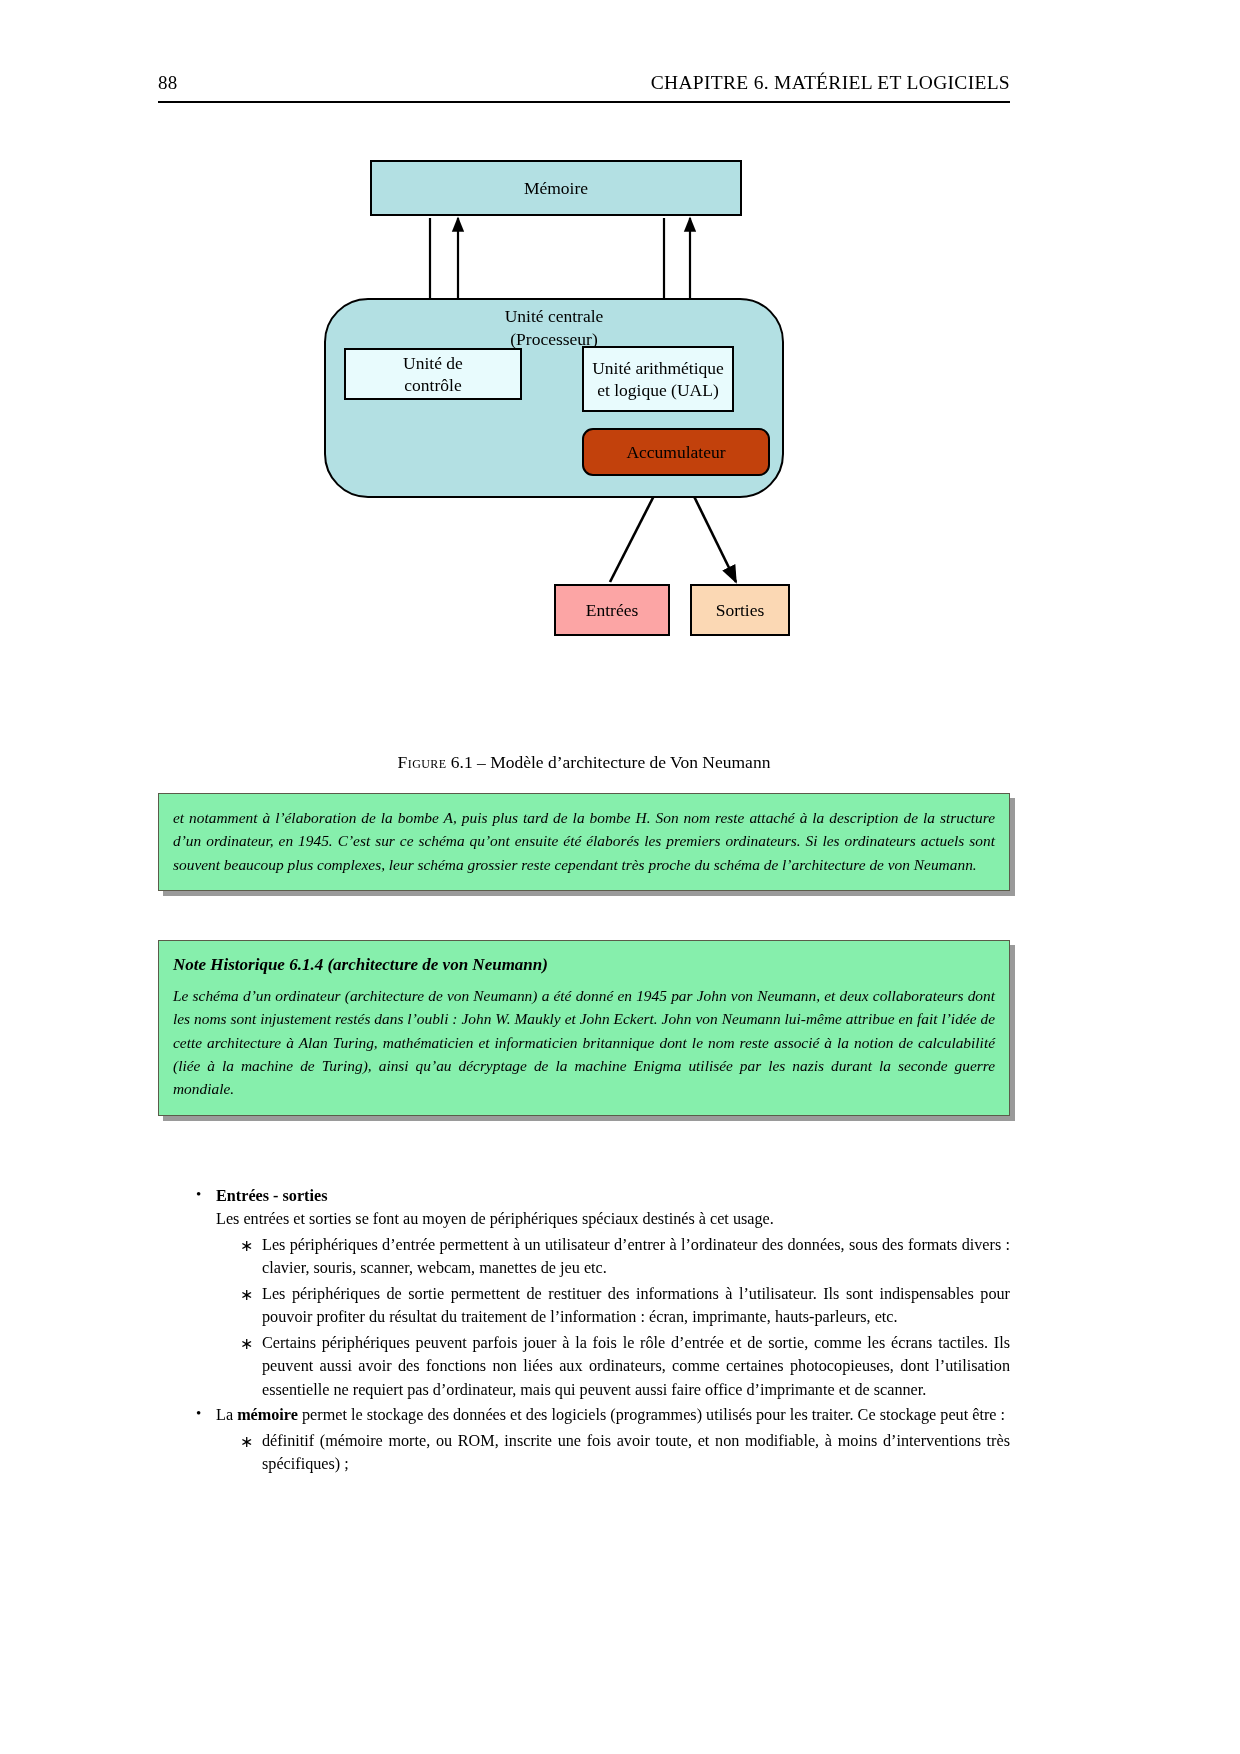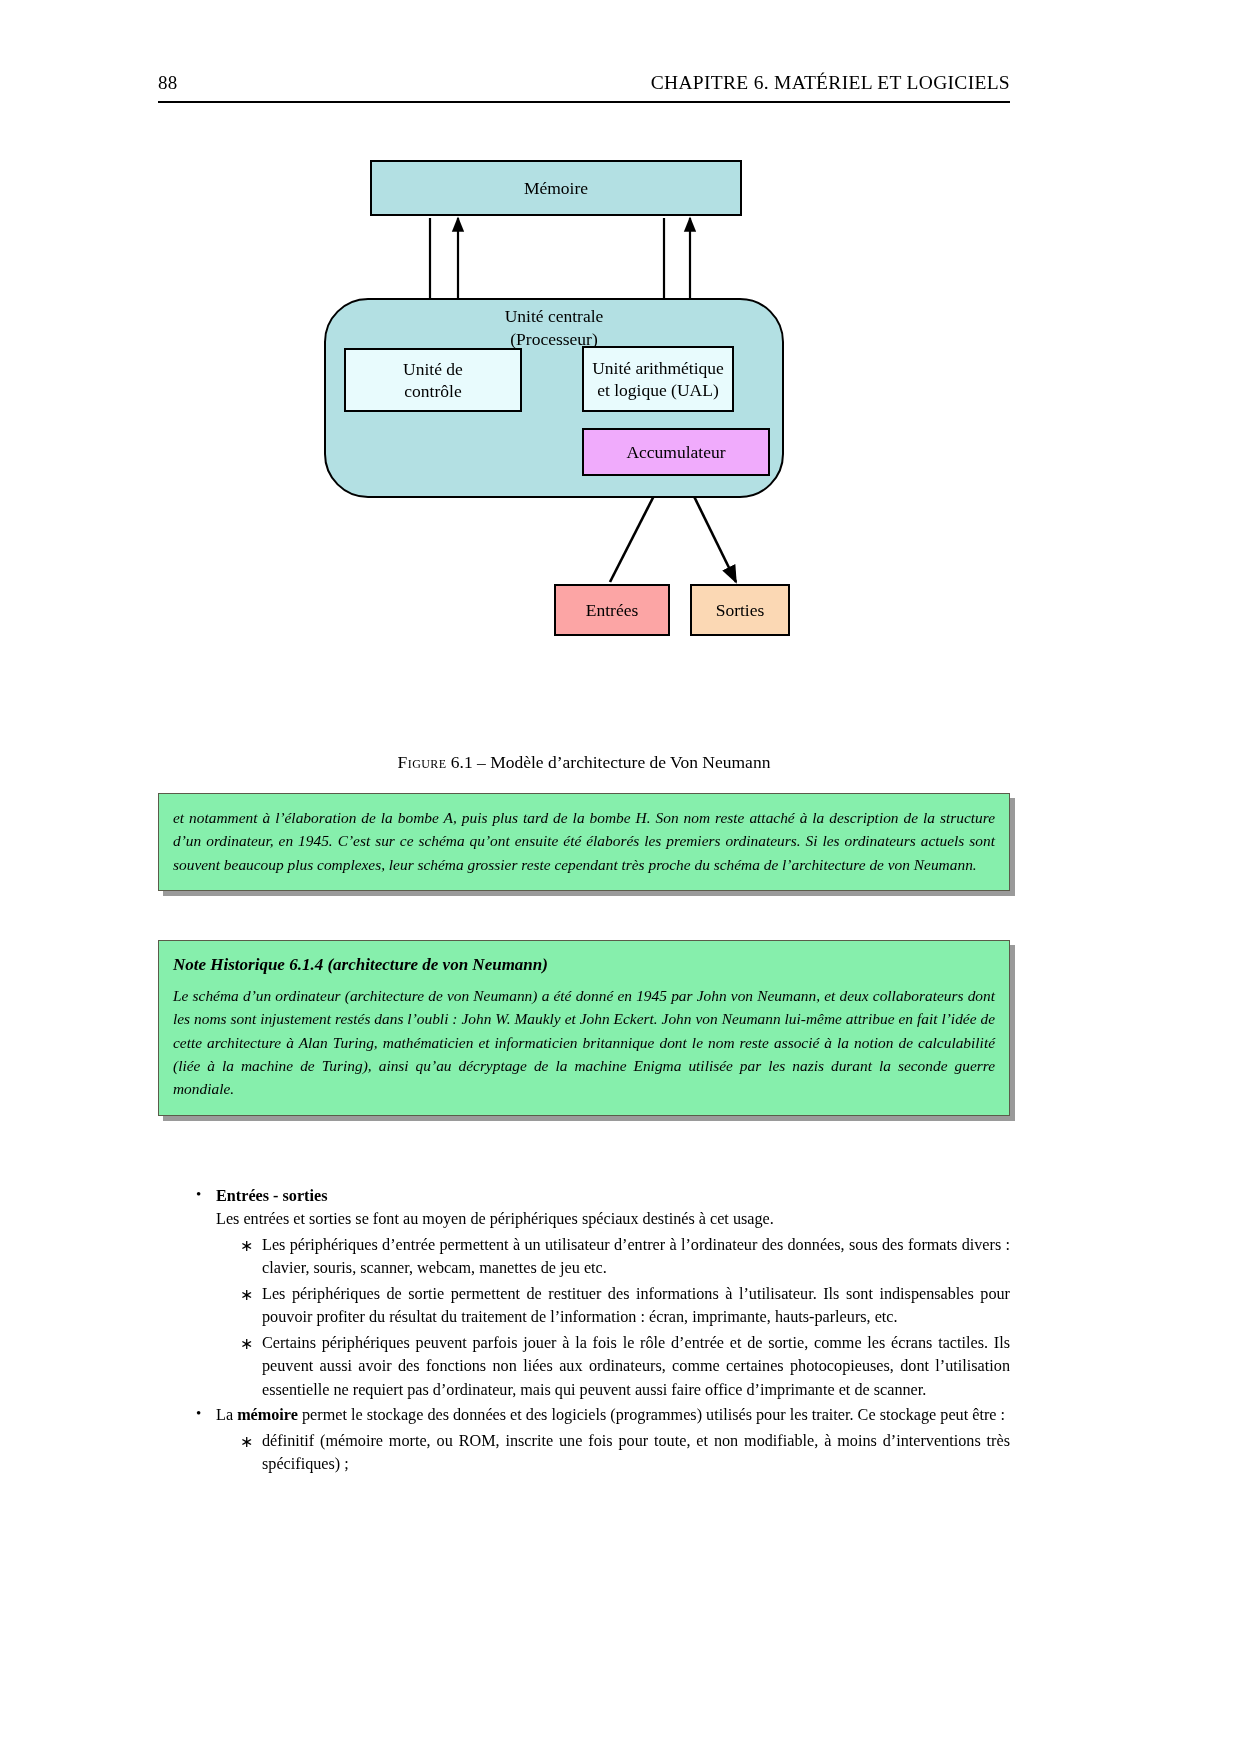--- a/index.html
+++ b/index.html
@@ -36,23 +36,23 @@
     display:flex; align-items:center; justify-content:center;
     text-align:center;
     font-size:17.5px; line-height:1.28;
   }
   .n-mem   { left:212px; top:10px;  width:372px; height:56px;  background:#b3e0e3; }
   .n-cpu   {
     left:166px; top:148px; width:460px; height:200px;
     background:#b3e0e3; border-radius:44px;
     align-items:flex-start; justify-content:center; padding-top:10px;
   }
-  .n-ctrl  { left:186px; top:198px; width:178px; height:64px; background:#e8fbfd; }
+  .n-ctrl  { left:186px; top:198px; width:178px; height:52px; background:#e8fbfd; }
   .n-ual   { left:424px; top:196px; width:152px; height:66px; background:#e8fbfd; }
-  .n-acc   { left:424px; top:278px; width:188px; height:48px; background:#f0abfc; }
+  .n-acc   { left:424px; top:278px; width:188px; height:48px; background:#c2410c;border-radius:11px; }
   .n-in    { left:396px; top:434px; width:116px; height:52px; background:#fca5a5; }
   .n-out   { left:532px; top:434px; width:100px; height:52px; background:#fbd8b4; }
 
   .cpu-label { position:absolute; left:166px; top:155px; width:460px;
                text-align:center; font-size:17.5px; line-height:1.3; }
 
   .figcap {
     position:absolute; left:158px; top:752px; width:852px;
     text-align:center; font-size:17.5px;font-family:Liberation Serif, serif;
   }
@@ -210,19 +210,19 @@
       </div>
     </div>
 
     <div class="lvl1" style="margin-top:2px;">
       <span class="bullet">•</span>
       <div class="para"><span>La </span><span class="b">mémoire</span><span> permet le stockage des données et des logiciels (programmes) utilisés pour les traiter. Ce stockage peut être :</span></div>
 
       <div class="lvl2wrap">
         <div class="lvl2">
           <span class="star">∗</span>
-          <div class="txt">définitif (mémoire morte, ou ROM, inscrite une fois pour toute, et non modifiable, à moins d’interventions très spécifiques) ;</div>
+          <div class="txt">définitif (mémoire morte, ou ROM, inscrite une fois avoir toute, et non modifiable, à moins d’interventions très spécifiques) ;</div>
         </div>
       </div>
     </div>
 
   </div>
 </div>
 
 </body></html>

